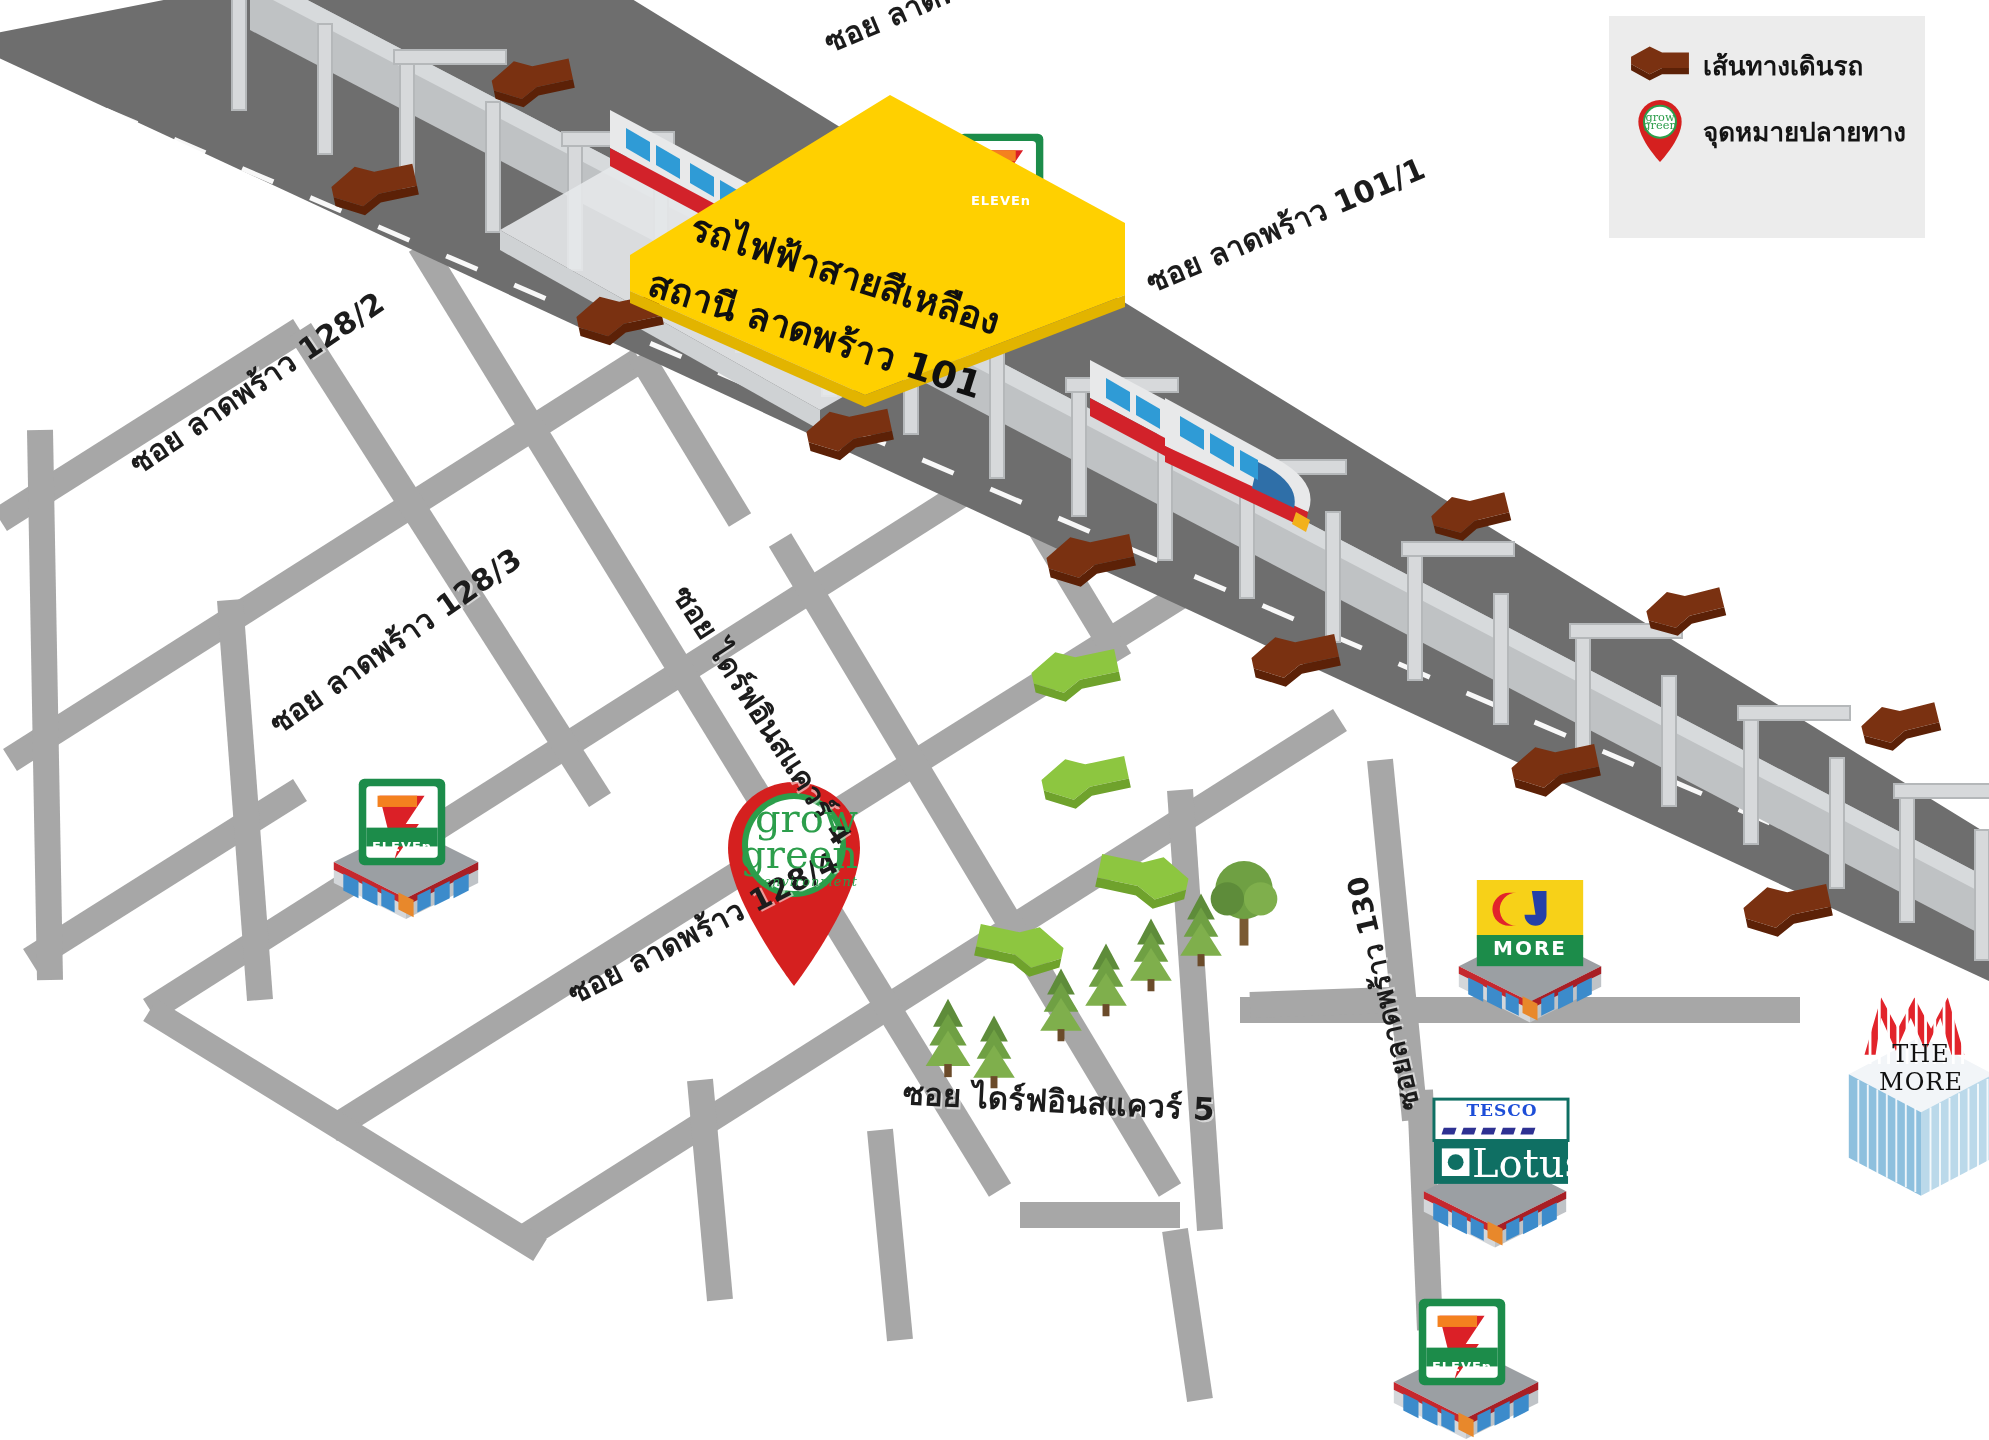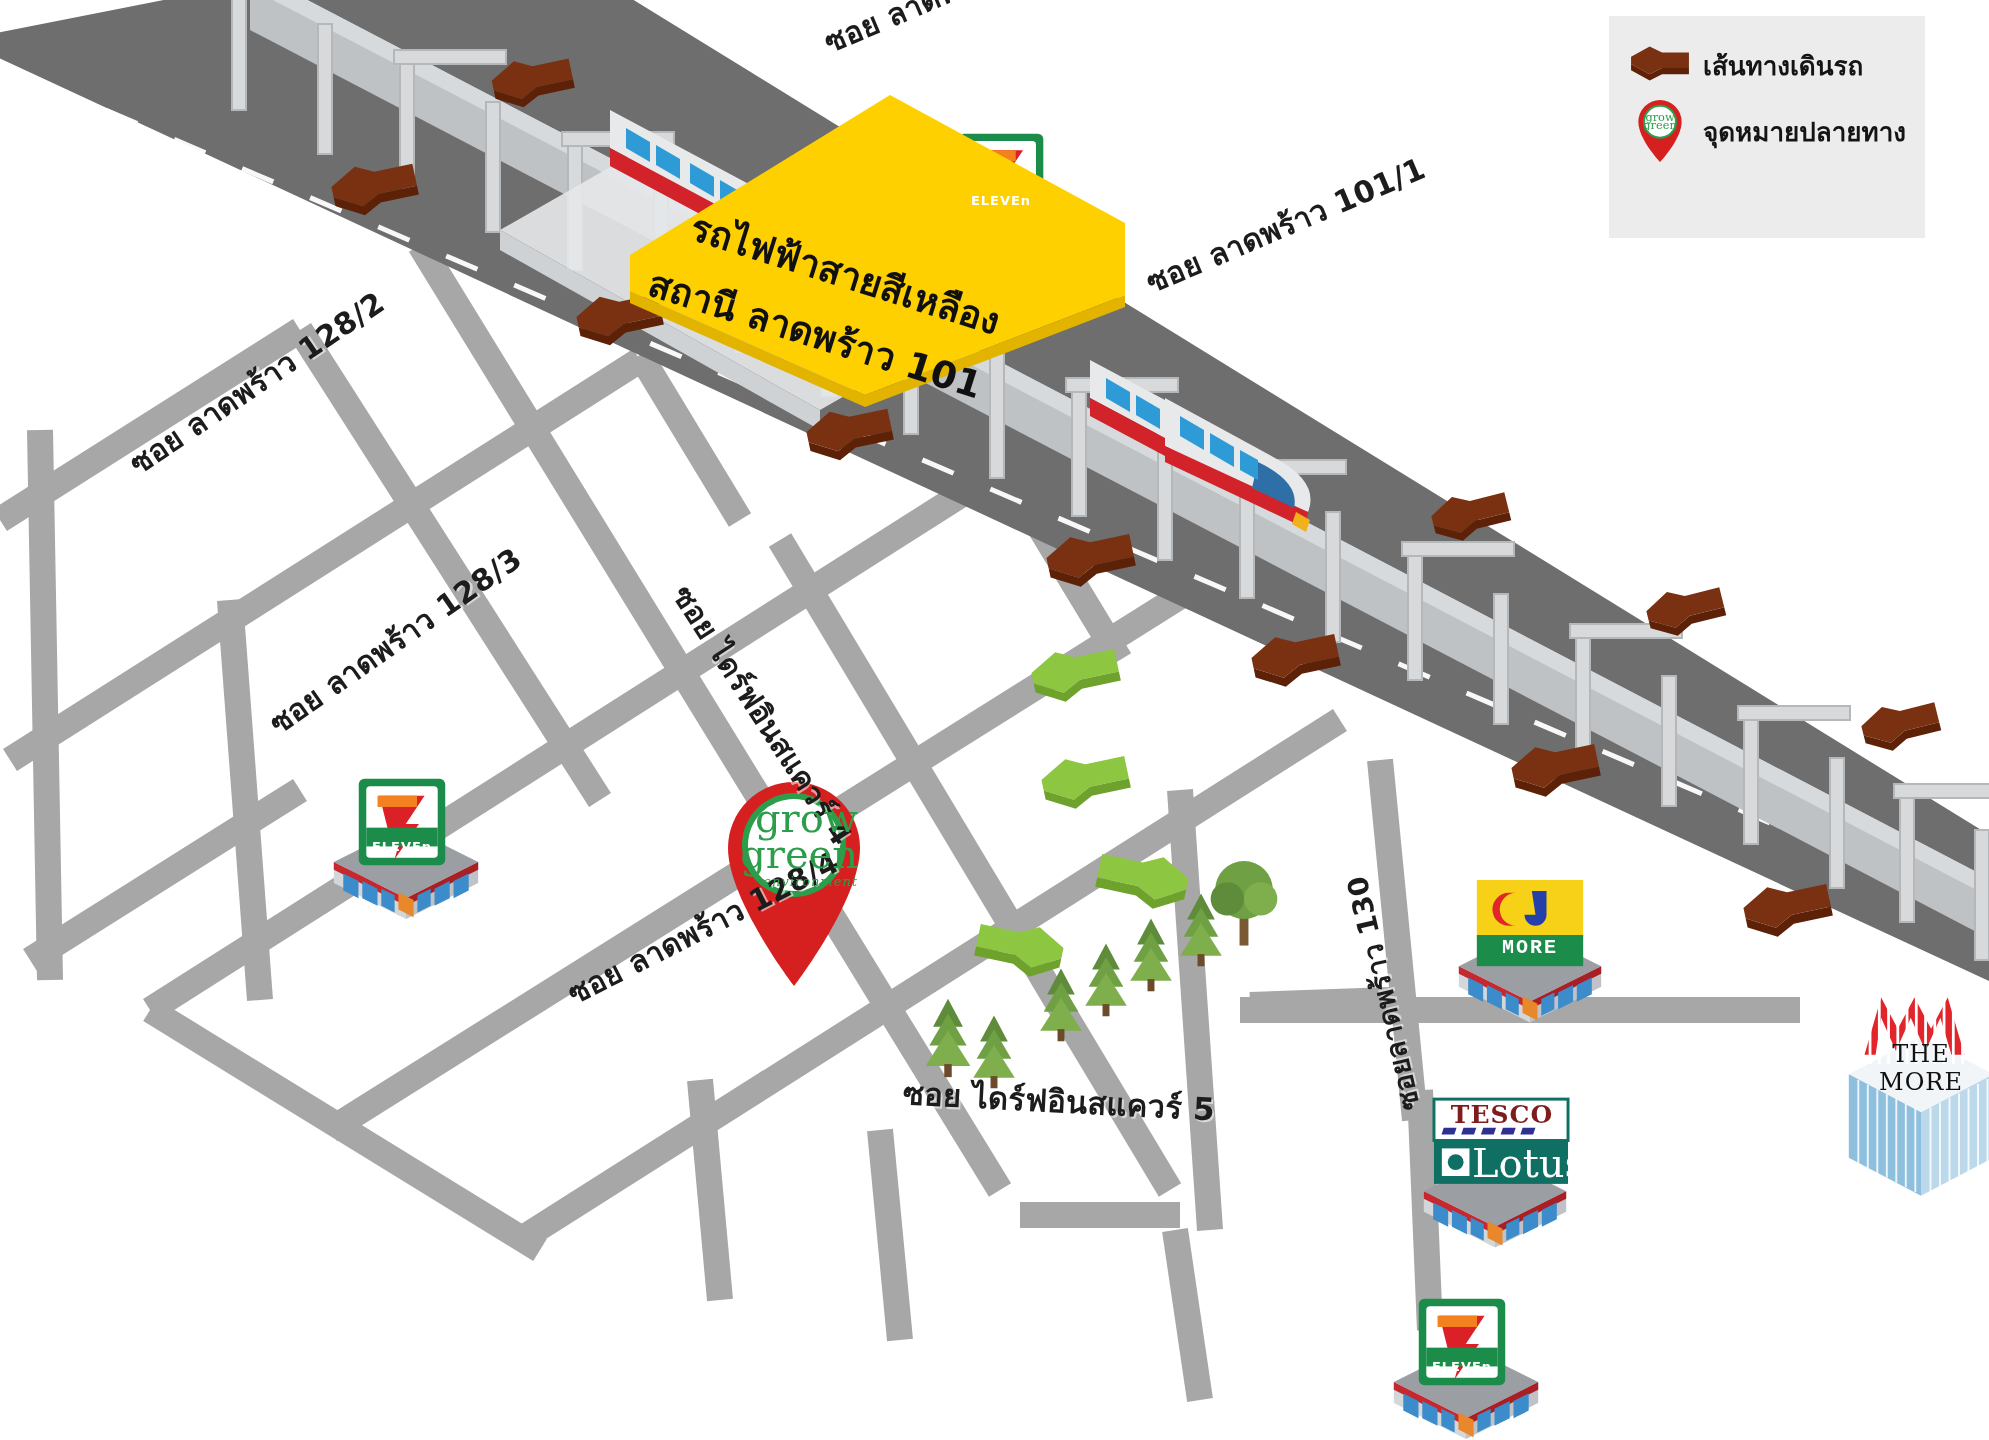--- a/index.html
+++ b/index.html
@@ -424,24 +424,24 @@
   <div class="store" style="left:963px; top:190px; width:76px; text-align:center;">
     <span style="font-size:13px; font-weight:700; color:#ffffff; letter-spacing:1px;">ELEVEn</span>
   </div>
   <div class="store" style="left:363px; top:836px; width:78px; text-align:center;">
     <span style="font-size:13px; font-weight:700; color:#ffffff; letter-spacing:1px;">ELEVEn</span>
   </div>
   <div class="store" style="left:1423px; top:1356px; width:78px; text-align:center;">
     <span style="font-size:13px; font-weight:700; color:#ffffff; letter-spacing:1px;">ELEVEn</span>
   </div>
   <div class="store" style="left:1475px; top:936px; width:110px; text-align:center;">
-    <span style="font-size:20px; font-weight:700; color:#ffffff; letter-spacing:2px;font-family:Liberation Mono, monospace;">MORE</span>
+    <span style="font-size:20px; font-weight:700; color:#ffffff; letter-spacing:2px;">MORE</span>
   </div>
   <div class="store" style="left:1444px; top:1100px; width:116px; text-align:center;">
-    <span style="font-family:'DejaVu Serif','Liberation Serif',serif; font-size:25px; font-weight:700; color:#7f1d1d; letter-spacing:1px;">TESCO</span>
+    <span style="font-family:'DejaVu Serif','Liberation Serif',serif; font-size:17px; font-weight:700; color:#1d4ed8; letter-spacing:1px;">TESCO</span>
   </div>
   <div class="store" style="left:1472px; top:1140px; width:100px; text-align:left;">
     <span style="font-family:'DejaVu Serif','Liberation Serif',serif; font-size:40px; color:#ffffff;">Lotus</span>
   </div>
   <div class="store" style="left:1855px; top:1040px; width:132px; text-align:center;">
     <span style="font-family:'DejaVu Serif','Liberation Serif',serif; font-size:24px; color:#111111; letter-spacing:1px;">THE MORE</span>
   </div>
 
   <div id="legend">
 

